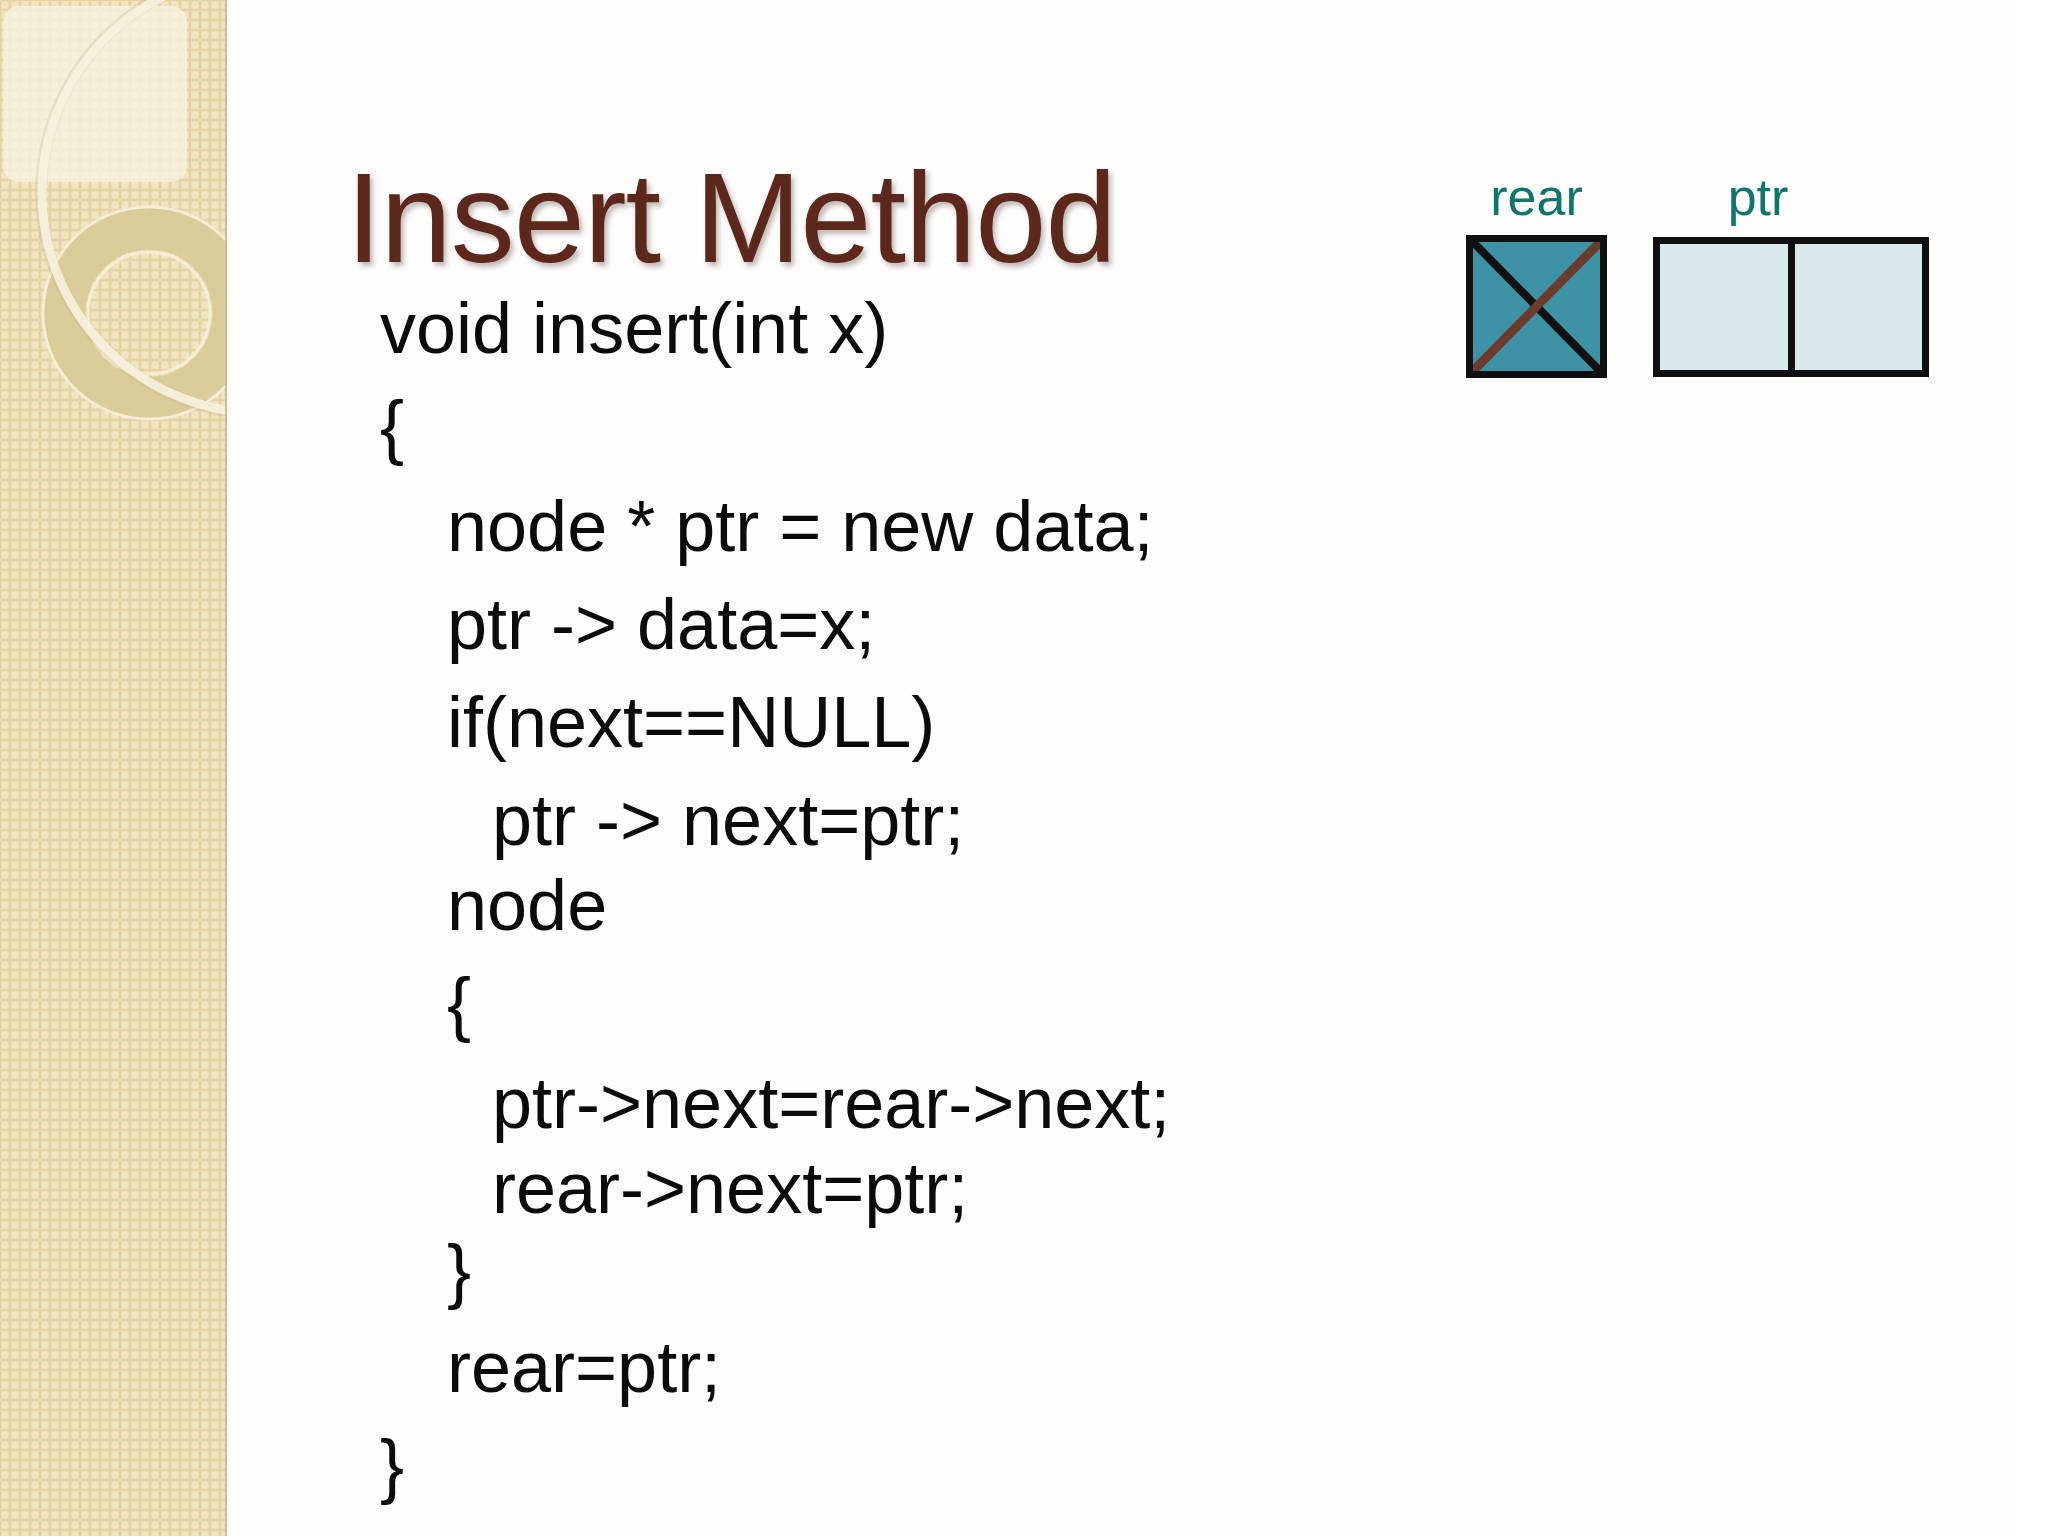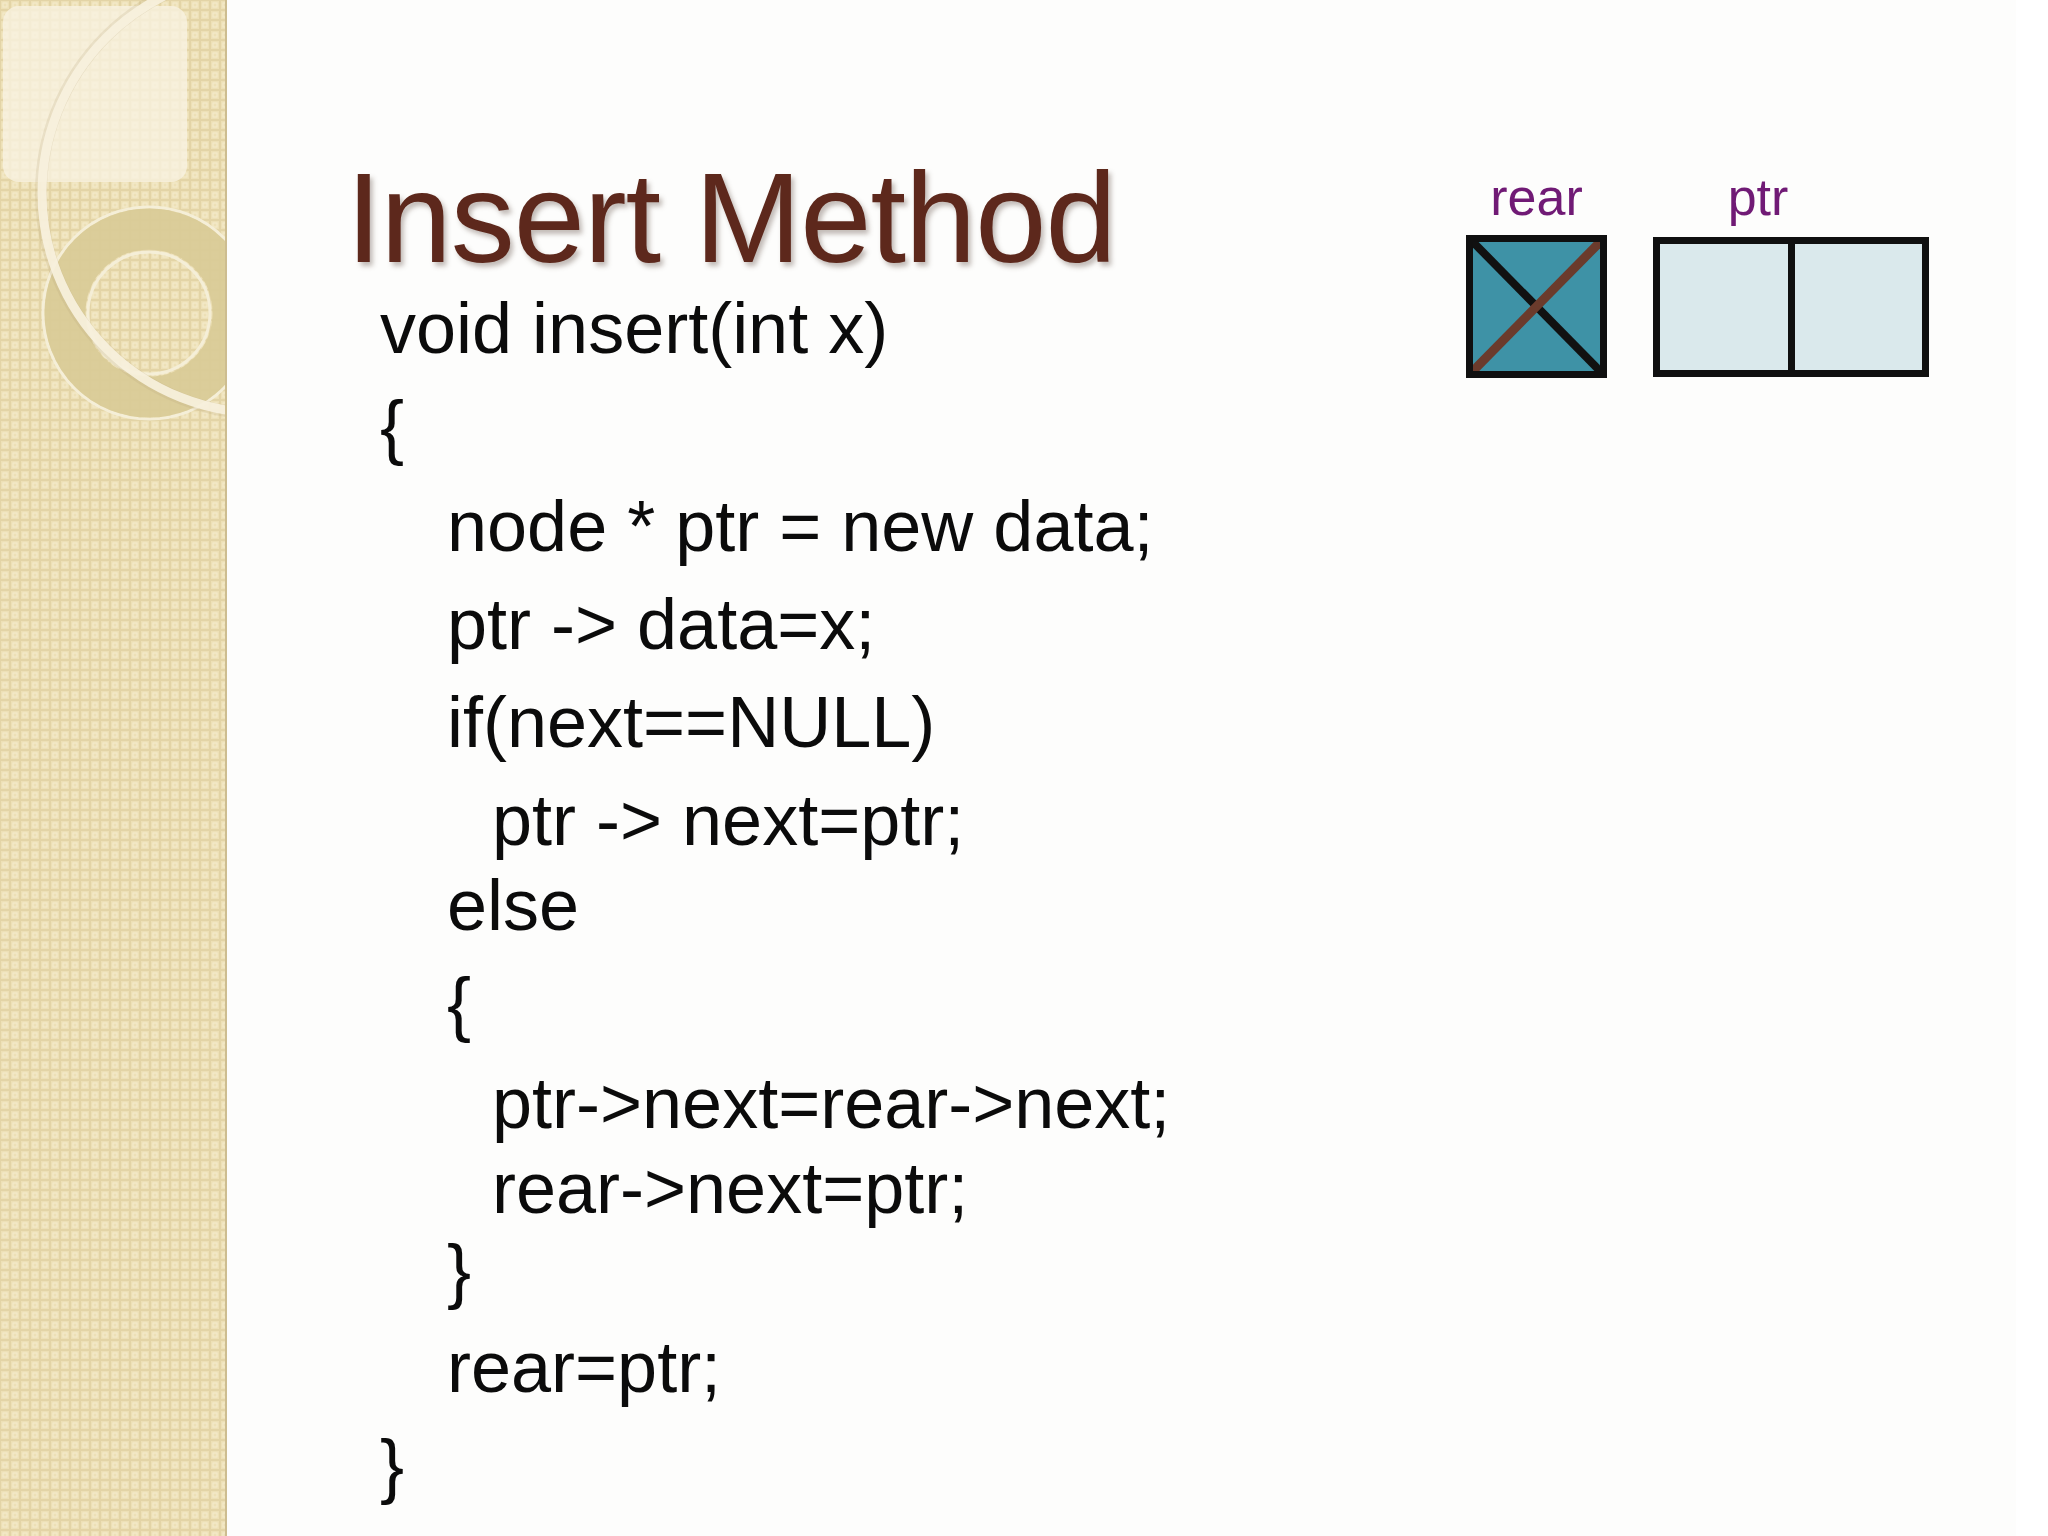--- a/index.html
+++ b/index.html
@@ -46,21 +46,21 @@
     white-space: nowrap;
   }
   .code-big   { font-size: 72px; margin-left: 12px; }
   .code-small { font-size: 72px; }
   
   .diag-label {
     position: absolute;
     top: 171px;
     font-size: 52px;
     line-height: 1;
-    color: #701a75;
+    color: #0f766e;
     text-align: center;
   }
   .rear-box {
     position: absolute;
     left: 1466px; top: 235px;
     width: 141px; height: 143px;
     box-sizing: border-box;
     border: 7px solid #101010;
     background: #3E92A6;
   }
@@ -109,21 +109,21 @@
 
   <h1 class="title">Insert Method</h1>
 
   <div>
     <div class="code-line code-big" style="left:368px;  top:292px;">void insert(int x)</div>
     <div class="code-line code-big" style="left:368px;  top:390px;">{</div>
     <div class="code-line code-big" style="left:435px;  top:490px;">node * ptr = new data;</div>
     <div class="code-line code-big" style="left:435px;  top:588px;">ptr -&gt; data=x;</div>
     <div class="code-line code-big" style="left:435px;  top:686px;">if(next==NULL)</div>
     <div class="code-line code-small" style="left:492px;  top:784px;">ptr -&gt; next=ptr;</div>
-    <div class="code-line code-big" style="left:435px;  top:869px;">else</div>
+    <div class="code-line code-big" style="left:435px;  top:869px;">node</div>
     <div class="code-line code-big" style="left:435px;  top:967px;">{</div>
     <div class="code-line code-small" style="left:492px;  top:1067px;">ptr-&gt;next=rear-&gt;next;</div>
     <div class="code-line code-small" style="left:492px;  top:1152px;">rear-&gt;next=ptr;</div>
     <div class="code-line code-big" style="left:435px;  top:1234px;">}</div>
     <div class="code-line code-big" style="left:435px;  top:1331px;">rear=ptr;</div>
     <div class="code-line code-big" style="left:368px;  top:1429px;">}</div>
   </div>
 
   <div>
     <div class="diag-label" style="left:1466px; width:141px;">rear</div>

